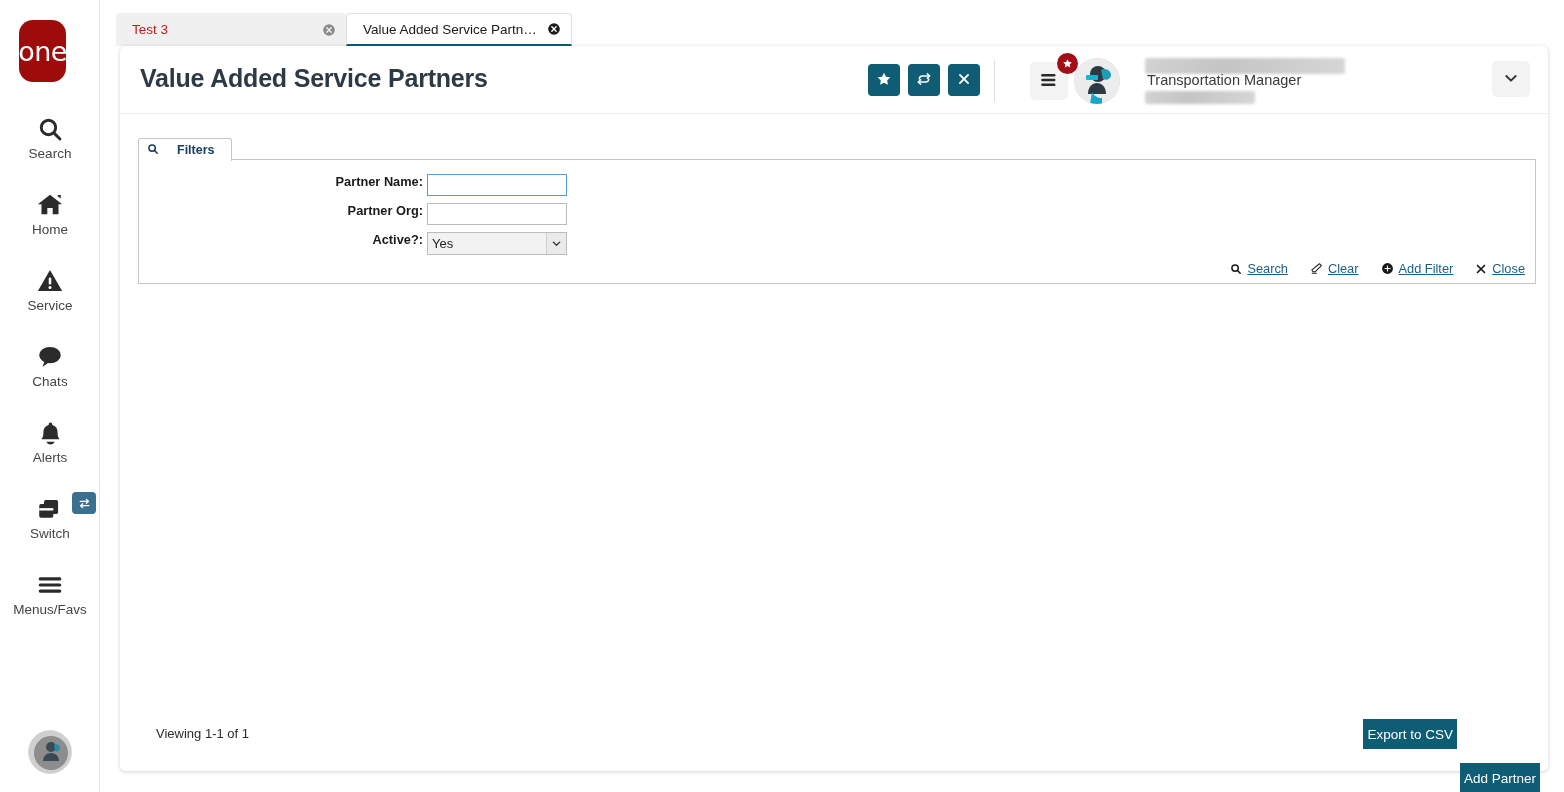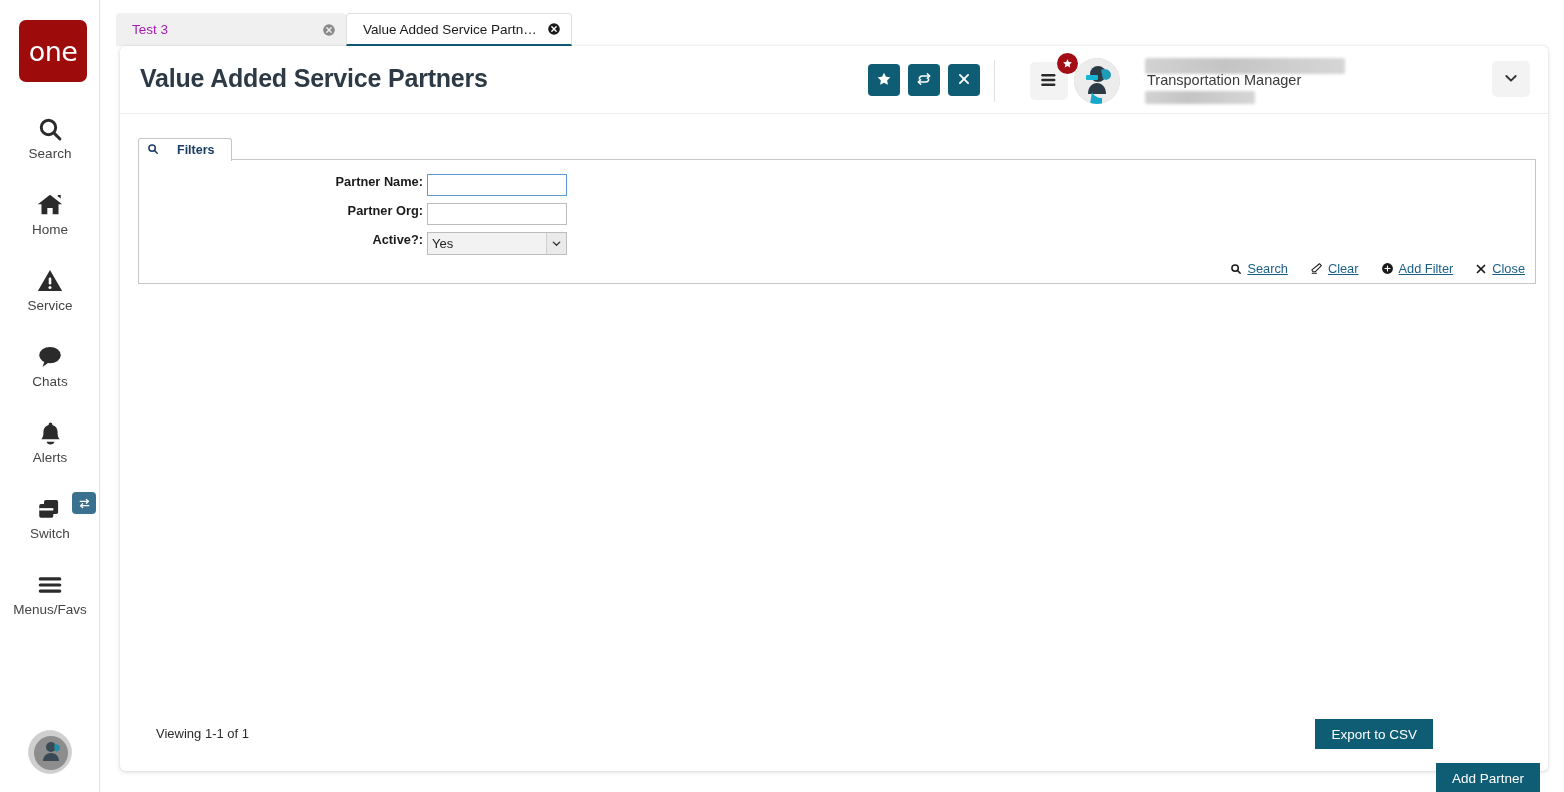--- a/index.html
+++ b/index.html
@@ -24,23 +24,23 @@
     position: absolute;
     left: 0; top: 0;
     width: 100px; height: 792px;
     background: #ffffff;
     border-right: 1px solid #e2e2e2;
     z-index: 5;
   }
   .logo-box {
     position: absolute;
     left: 19px; top: 20px;
-    width: 68px; height: 62px;
+    width: 47px; height: 62px;
     background: #9d0b0b;
-    border-radius: 7px;
+    border-radius: 14px;
     display: flex; align-items: center; justify-content: center;
   }
   .logo-text {
     color: #ffffff;
     font-size: 27px;
     font-weight: 400;
     letter-spacing: -0.5px;
     line-height: 1;
     font-family: "DejaVu Sans", sans-serif;
   }
@@ -103,21 +103,21 @@
     display: flex;
     align-items: center;
     padding: 0 10px 0 16px;
     font-size: 13.5px;
     cursor: pointer;
   }
   .tab.inactive {
     left: 15px;
     width: 230px;
     background: #f0f0f0;
-    color: #a21caf;
+    color: #b91c1c;
     border-top-left-radius: 4px;
     border-top-right-radius: 4px;
   }
   .tab.active {
     left: 245px;
     width: 226px;
     background: #ffffff;
     color: #1a1a1a;
     border: 1px solid #e0e0e0;
     border-bottom: 2px solid #0e5d75;
@@ -373,21 +373,21 @@
     position: absolute;
     right: 8px; top: 8px;
     display: flex;
   }
   .fbtn {
     height: 30px;
     background: #0e5d75;
     border: none;
     color: #ffffff;
     font-size: 13.5px;
-    padding: 0 16px;
+    padding: 0 4px;
     cursor: pointer;
     font-family: "Liberation Sans", sans-serif;
   }
   .fbtn + .fbtn { margin-left: 3px; margin-top: 44px; }
 </style>
 </head>
 <body>
 
 <div id="app">
 

